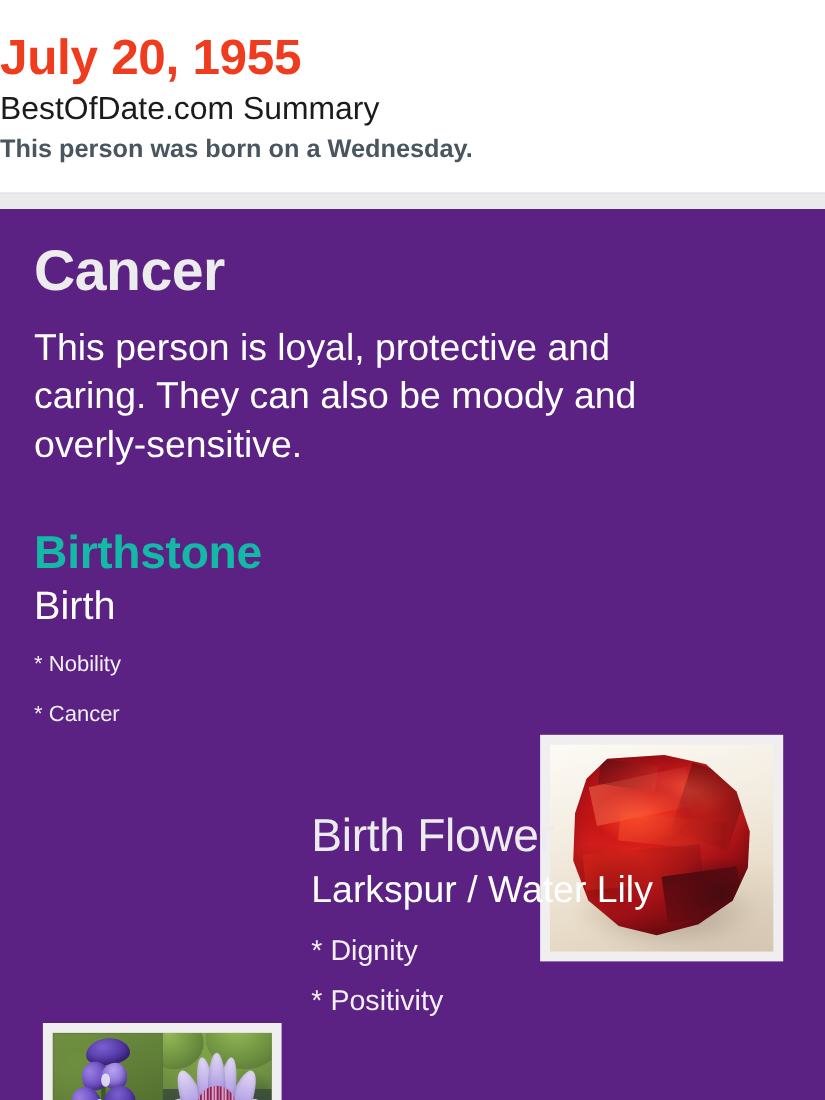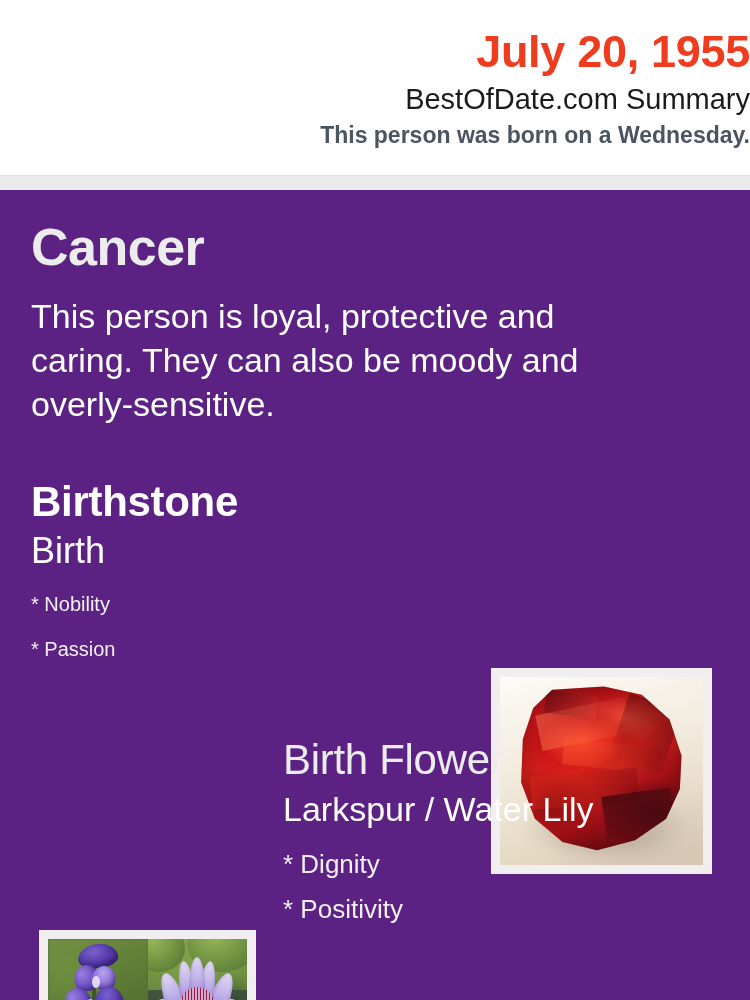--- a/index.html
+++ b/index.html
@@ -19,21 +19,21 @@
     height: 1000px;
   }
 
   
   .header {
     position: absolute;
     left: 0; top: 0;
     width: 750px;
     height: 175px;
     background: #ffffff;
-    text-align: right;
+    text-align: left;
     box-sizing: border-box;
     padding-top: 26px;
   }
   .header-date {
     font-size: 45px;
     font-weight: 700;
     color: #F03C1E;
     line-height: 52px;
     letter-spacing: -0.3px;
   }
@@ -89,21 +89,21 @@
     color: #ffffff;
     line-height: 44px;
   }
 
   
   .stone-title {
     position: absolute;
     left: 31px; top: 288px;
     font-size: 42px;
     font-weight: 700;
-    color: #ffffff;
+    color: #14b8a6;
     line-height: 48px;
     letter-spacing: -0.3px;
   }
   .stone-name {
     position: absolute;
     left: 31px; top: 340px;
     font-size: 36px;
     font-weight: 400;
     color: #ffffff;
     line-height: 42px;
@@ -323,21 +323,21 @@
 
   <div class="body-panel">
 
     <div class="zodiac-title">Cancer</div>
     <div class="zodiac-desc">This person is loyal, protective and caring. They can also be moody and overly-sensitive.</div>
 
     <div class="stone-title">Birthstone</div>
     <div class="stone-name">Birth</div>
     <div class="stone-traits">
       <div class="trait">* Nobility</div>
-      <div class="trait">* Passion</div>
+      <div class="trait">* Cancer</div>
     </div>
 
     <div class="photo-frame frame-stone">
       <div class="photo-inner ruby-photo">
         <div class="ruby-shadow"></div>
         <div class="ruby-body">
           <div class="facet f1"></div>
           <div class="facet f6"></div>
           <div class="facet f4"></div>
           <div class="facet f2"></div>

